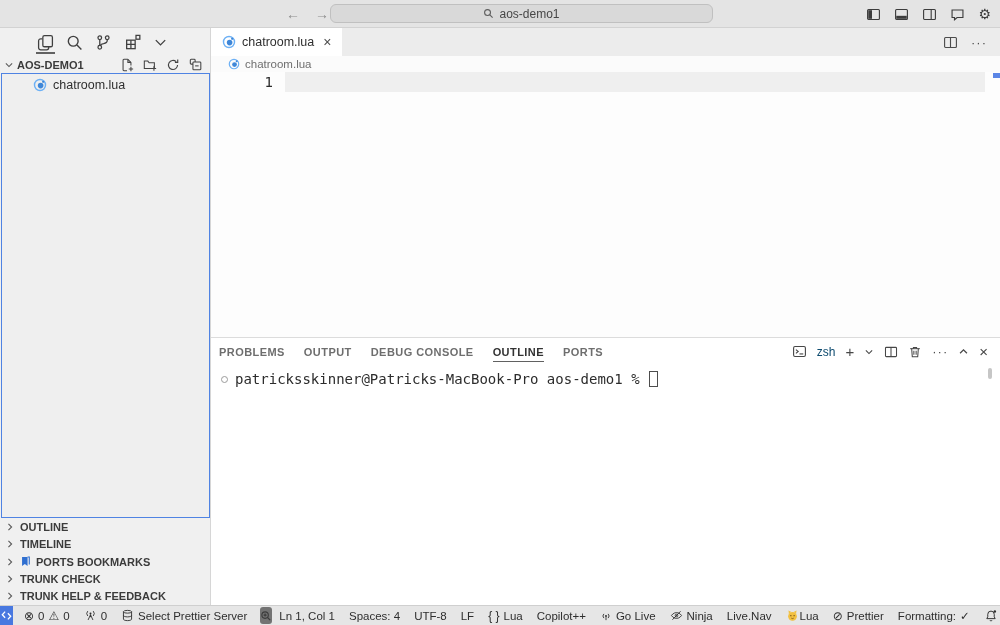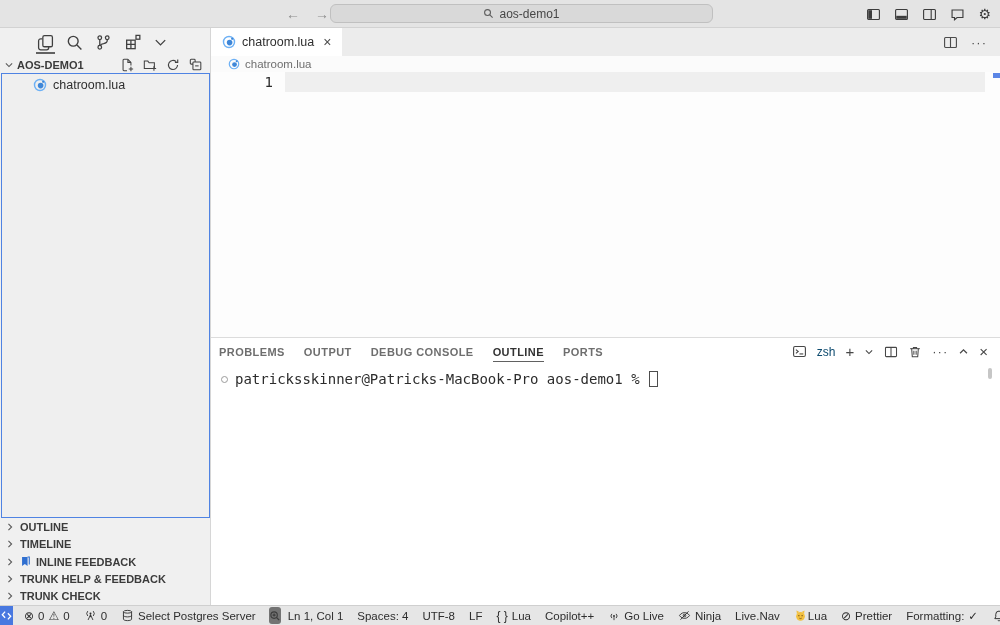--- a/index.html
+++ b/index.html
@@ -226,37 +226,37 @@
               <svg width="10" height="10" viewBox="0 0 16 16" fill="none" stroke="#5a5a5a" stroke-width="1.8">
                 <path d="M5.5 3l5 5-5 5"></path>
               </svg>
             </span>
           <span>
               <svg width="11" height="11" viewBox="0 0 16 16">
                 <path d="M3 1.5h8v13l-4-3-4 3z" fill="#2f6fd0"></path>
                 <path d="M11 1.5h2.5v11" stroke="#2f6fd0" stroke-width="1.6" fill="none"></path>
               </svg>
             </span>
-          <span>INLINE FEEDBACK</span>
+          <span>PORTS BOOKMARKS</span>
         </div>
         <div class="section">
           <span class="chev">
               <svg width="10" height="10" viewBox="0 0 16 16" fill="none" stroke="#5a5a5a" stroke-width="1.8">
                 <path d="M5.5 3l5 5-5 5"></path>
               </svg>
             </span>
-          <span>TRUNK HELP &amp; FEEDBACK</span>
+          <span>TRUNK CHECK</span>
         </div>
         <div class="section">
           <span class="chev">
               <svg width="10" height="10" viewBox="0 0 16 16" fill="none" stroke="#5a5a5a" stroke-width="1.8">
                 <path d="M5.5 3l5 5-5 5"></path>
               </svg>
             </span>
-          <span>TRUNK CHECK</span>
+          <span>TRUNK HELP &amp; FEEDBACK</span>
         </div>
       </div>
     </div>
 
     <div class="editorcol">
       <div class="tabbar">
         <div class="tab">
           <span>
             <svg width="14" height="14" viewBox="0 0 16 16">
                 <circle cx="8" cy="8" r="6.3" fill="none" stroke="#6cb0f5" stroke-width="1.6"></circle>
@@ -378,21 +378,21 @@
       <span>0</span>
     </div>
     <div class="sb-item">
       <span>
         <svg width="13" height="13" viewBox="0 0 16 16" fill="none" stroke="#2e2e2e" stroke-width="1.1">
             <ellipse cx="8" cy="3.4" rx="5" ry="1.7"></ellipse>
             <path d="M3 3.4v9.2c0 .9 2.2 1.7 5 1.7s5-.8 5-1.7V3.4"></path>
             <path d="M3 8c0 .9 2.2 1.7 5 1.7S13 8.9 13 8"></path>
           </svg>
       </span>
-      <span>Select Postgres Server</span>
+      <span>Select Prettier Server</span>
     </div>
     <div class="zoombadge">
       <svg width="12" height="12" viewBox="0 0 16 16" fill="none" stroke="#3b3b3b" stroke-width="1.5">
           <circle cx="6.8" cy="6.8" r="4.3"></circle>
           <path d="M10 10L13.6 13.6"></path>
           <path d="M4.8 6.8h4M6.8 4.8v4"></path>
         </svg>
     </div>
 
     <div class="sb-right">

